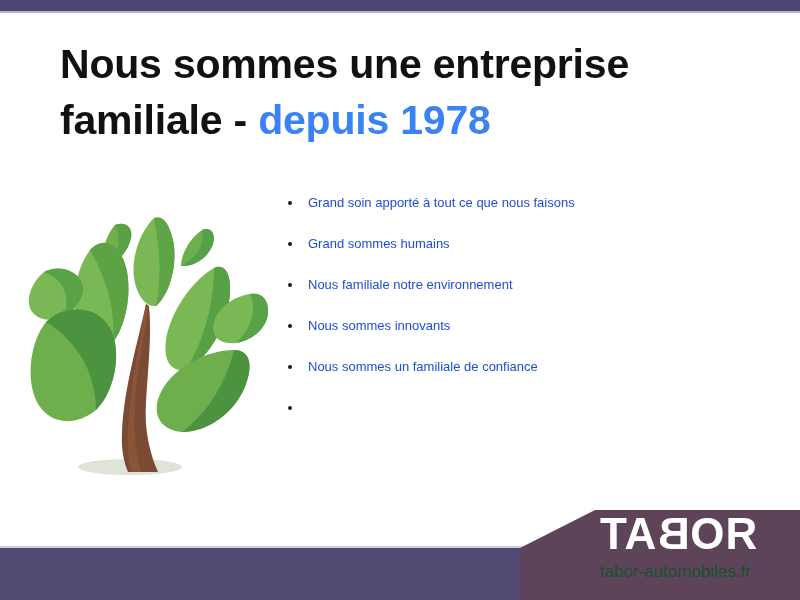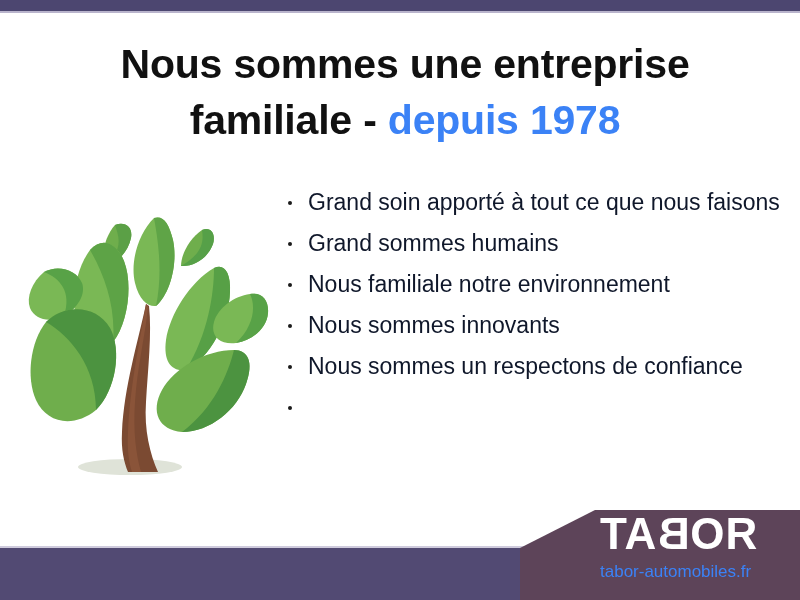--- a/index.html
+++ b/index.html
@@ -69,33 +69,33 @@
   }
   .logo-wordmark .mirror-b {
     display: inline-block;
     transform: scaleX(-1);
   }
   .logo-url {
     position: absolute;
     left: 600px;
     top: 562px;
     width: 200px;
-    color: #3b82f6;
+    color: #14532d;
     font-size: 17px;
     line-height: 20px;
     white-space: nowrap;
   }
 
   
   .headline {
     position: absolute;
     left: 60px;
     top: 36px;
     width: 690px;
-    text-align: center;
+    text-align: left;
     font-size: 41px;
     font-weight: bold;
     line-height: 56px;
     color: #111111;
     letter-spacing: -0.2px;
   }
   .headline .accent {
     color: #3b82f6;
   }
 
@@ -105,23 +105,23 @@
     left: 286px;
     top: 192px;
     width: 480px;
     margin: 0;
     padding: 0;
     list-style: none;
   }
   .bullets li {
     position: relative;
     padding-left: 22px;
-    font-size: 23px;
+    font-size: 13px;
     line-height: 21px;
-    color: #0f172a;
+    color: #1d4ed8;
     margin-bottom: 20px;
     white-space: nowrap;
   }
   .bullets li .dot {
     position: absolute;
     left: 2px;
     top: 9px;
     width: 4px;
     height: 4px;
     border-radius: 50%;
@@ -203,21 +203,21 @@
         <path d="M228 202 C236 180 230 168 216 168 C210 192 196 226 164 250 C192 250 219 228 228 202 Z" fill="#4c9340"></path>
       </g>
     </svg>
   </div>
 
   <ul class="bullets">
     <li><span class="dot"></span><span>Grand soin apporté à tout ce que nous faisons</span></li>
     <li><span class="dot"></span><span>Grand sommes humains</span></li>
     <li><span class="dot"></span><span>Nous familiale notre environnement</span></li>
     <li><span class="dot"></span><span>Nous sommes innovants</span></li>
-    <li><span class="dot"></span><span>Nous sommes un respectons de confiance</span></li>
+    <li><span class="dot"></span><span>Nous sommes un familiale de confiance</span></li>
     <li><span class="dot"></span></li>
   </ul>
 
   <div class="band-bottom-hairline"></div>
   <div class="band-bottom"></div>
   <div class="logo-plate"></div>
 
   <div class="logo-wordmark"><span>TA</span><span class="mirror-b">B</span><span>OR</span></div>
 
   <div class="logo-url">tabor-automobiles.fr</div>

